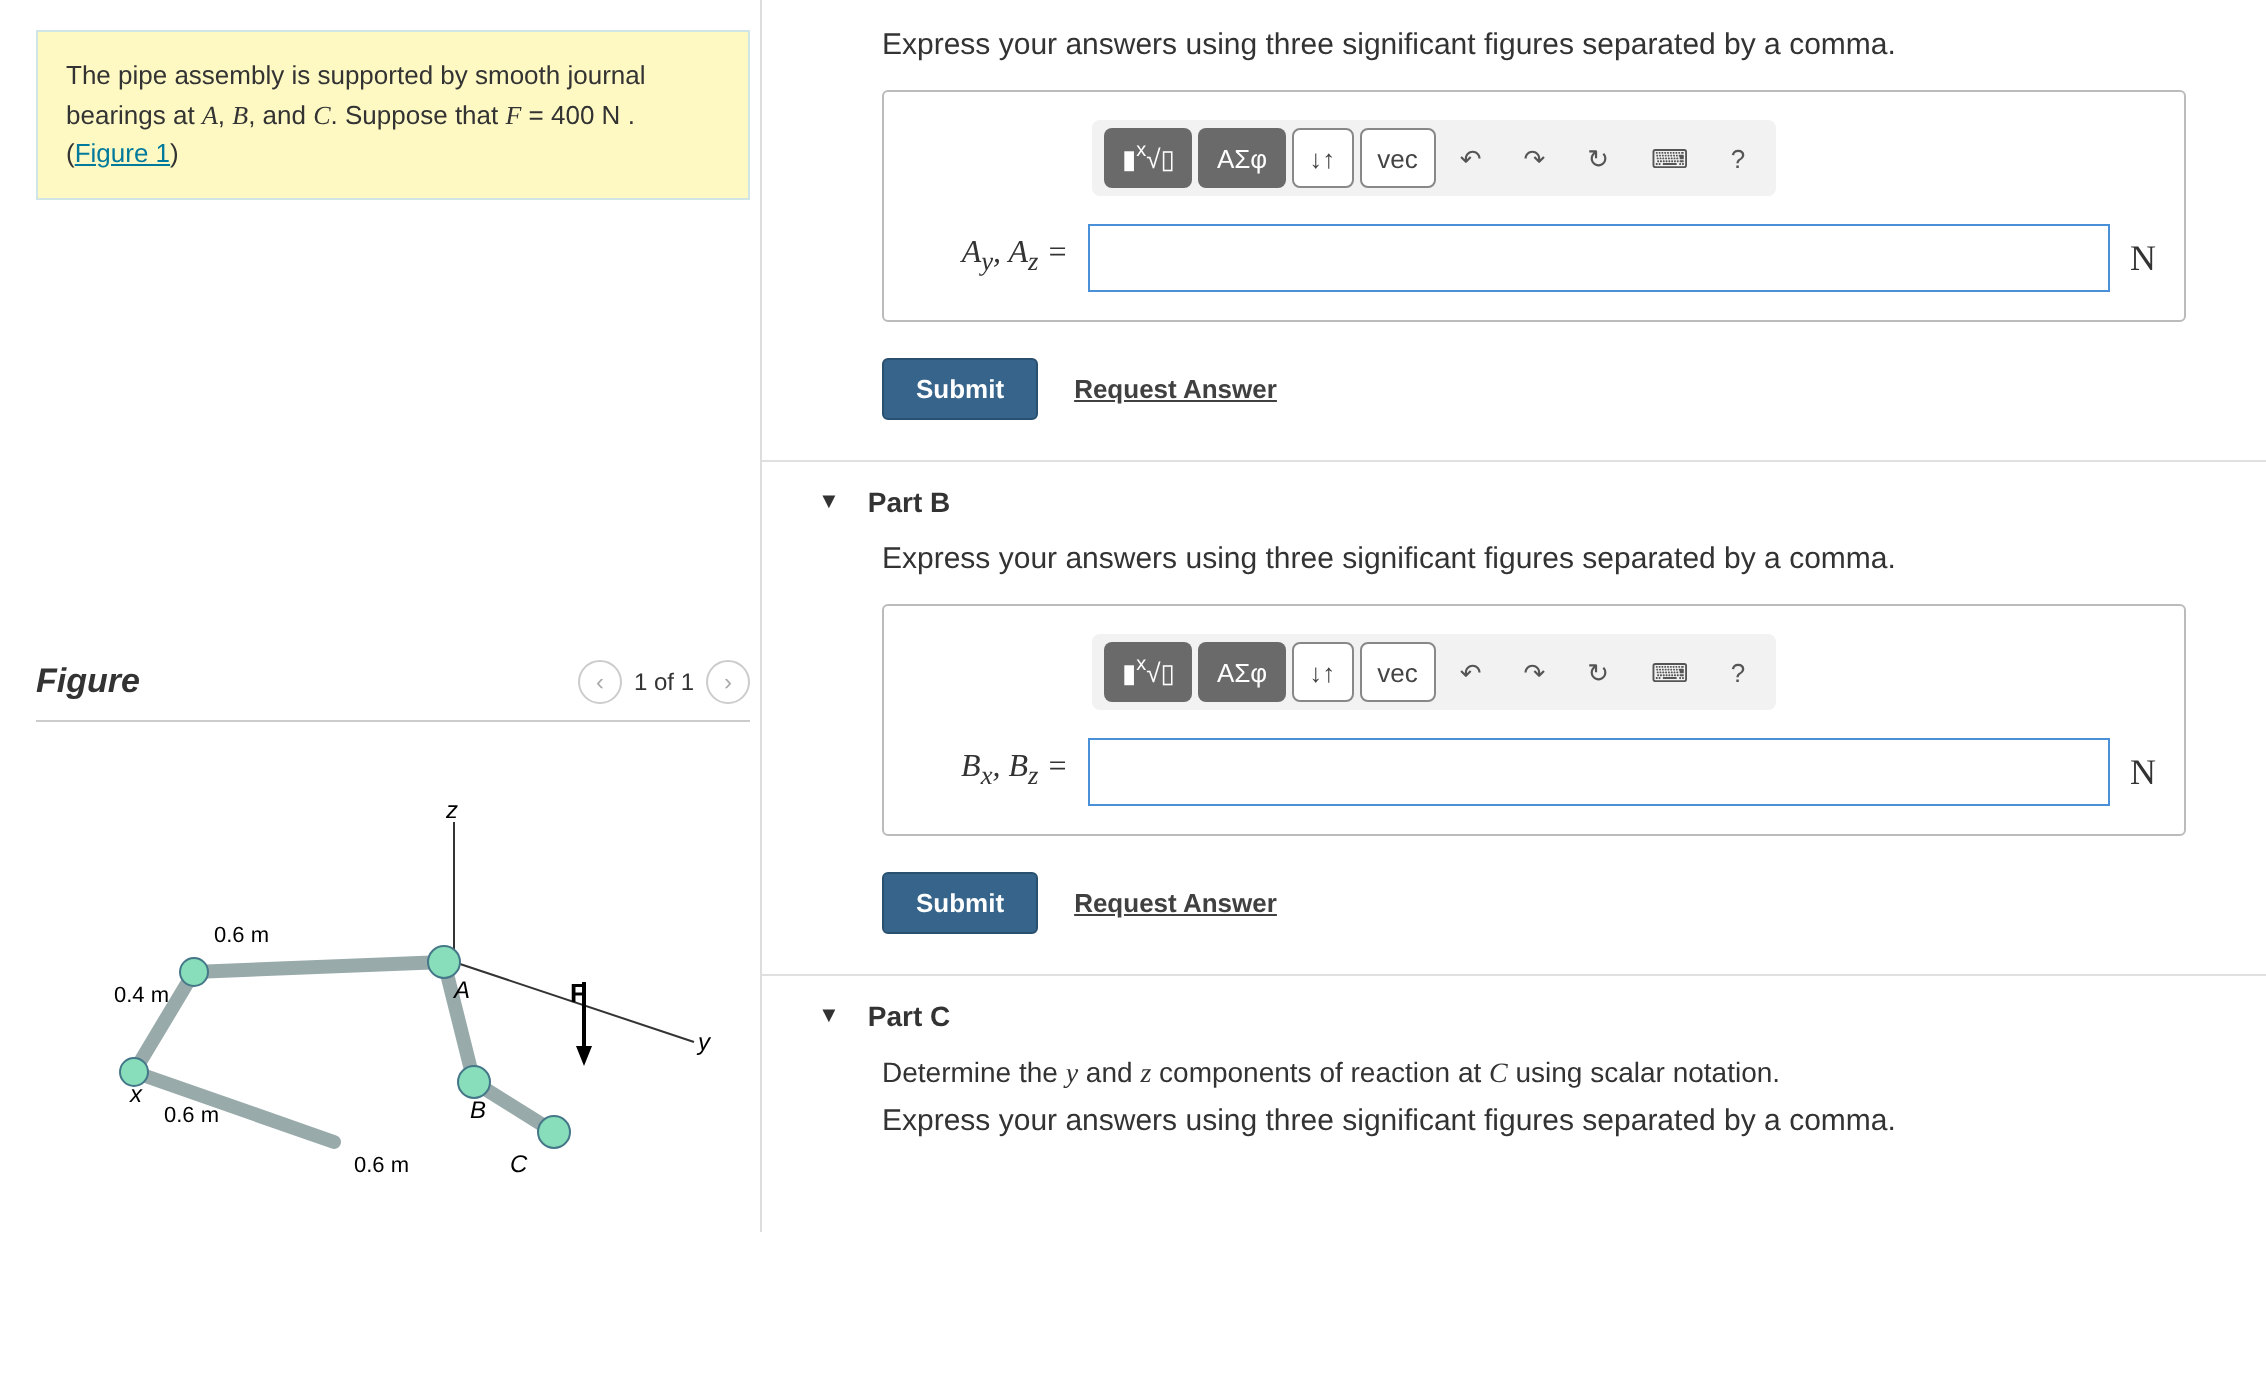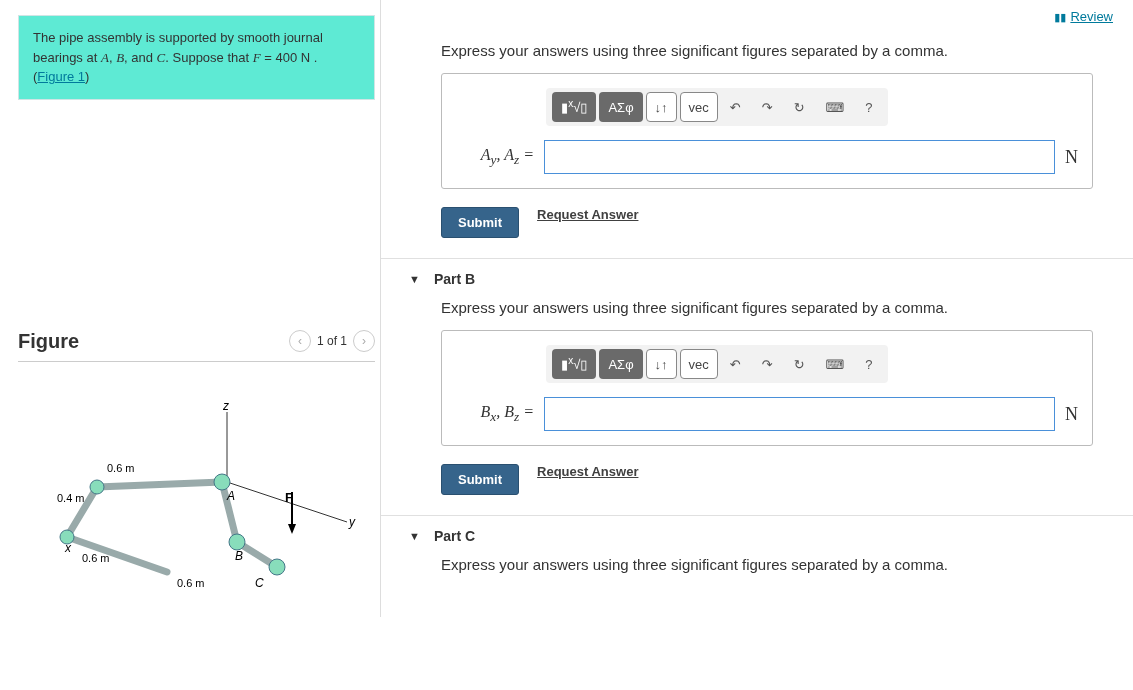--- a/index.html
+++ b/index.html
@@ -16,36 +16,36 @@
     width: 380px;
     padding: 15px 5px 15px 18px;
     flex-shrink: 0;
   }
   .right-col {
     flex: 1;
     border-left: 1px solid #ddd;
     position: relative;
   }
   .problem-box {
-    background: #5eead4;
+    background: #fef9c3;
     border: 1px solid #d0e5e5;
     padding: 12px 14px;
     font-size: 13px;
     line-height: 1.5;
   }
   .problem-box a { color: #007a9c; text-decoration: underline; text-align: right; }
   .figure-section { margin-top: 230px; }
   .figure-header {
     display: flex;
     justify-content: space-between;
     align-items: center;
     border-bottom: 1px solid #ccc;
     padding-bottom: 8px;
   }
-  .figure-header h3 { margin: 0; font-size: 20px; font-weight: bold; }
+  .figure-header h3 { margin: 0; font-size: 17px; font-weight: bold; font-style: italic; }
   .fig-nav { display: flex; align-items: center; gap: 6px; font-size: 12px; }
   .nav-btn {
     width: 22px; height: 22px;
     border: 1px solid #ccc;
     border-radius: 50%;
     display: inline-flex;
     align-items: center; justify-content: center;
     color: #aaa;
     background:#fff;
     cursor: pointer;
@@ -109,21 +109,21 @@
   .answer-row { display:flex; align-items:center; gap:10px; }
   .lhs { font-family: 'Times New Roman', serif; font-style: italic; font-size: 16px; min-width:78px; text-align:right; }
   .answer-input {
     flex:1;
     height: 34px;
     border: 1px solid #4a90d9;
     background:#fff;
     padding: 0 6px;
   }
   .unit { font-family: 'Times New Roman', serif; font-size: 18px; }
-  .submit-row { display:flex; gap:18px; }
+  .submit-row { display:flex; align-items:center; gap:18px; }
   .submit-btn {
     background:#36648b;
     color:#fff;
     border:1px solid #2a5070;
     padding: 7px 16px;
     font-weight:bold;
     border-radius:3px;
     cursor:pointer;
     font-size:13px;
   }
@@ -186,23 +186,20 @@
           <text x="70" y="70" font-size="11">0.6 m</text>
           <text x="20" y="100" font-size="11">0.4 m</text>
           <text x="45" y="160" font-size="11">0.6 m</text>
           <text x="140" y="185" font-size="11">0.6 m</text>
         </svg>
       </div>
     </div>
   </div>
 
   <div class="right-col">
-    <div class="review-bar">
-      <span class="book-icon">▮▮</span><a href="#" class="review-link">Review</a>
-    </div>
 
     <div class="part-a-body">
       <div class="instruct-line">Express your answers using three significant figures separated by a comma.</div>
       <div class="answer-box">
         <div class="toolbar">
           <span class="tbtn dark">▮<span style="font-size:10px;position:relative;top:-4px">x</span>√▯</span>
           <span class="tbtn dark">ΑΣφ</span>
           <span class="tbtn outline">↓↑</span>
           <span class="tbtn outline">vec</span>
           <span class="tbtn plain">↶</span>
@@ -254,18 +251,21 @@
         </div>
       </div>
     </div>
 
     <div class="part">
       <div class="part-header">
         <span class="caret">▼</span>
         <span>Part C</span>
       </div>
       <div class="part-body">
+        <div class="prompt-line">
+          Determine the <span class="serif-i">y</span> and <span class="serif-i">z</span> components of reaction at <span class="serif-i">C</span> using scalar notation.
+        </div>
         <div class="instruct-line">Express your answers using three significant figures separated by a comma.</div>
       </div>
     </div>
 
   </div>
 </div>
 
 </body></html>

